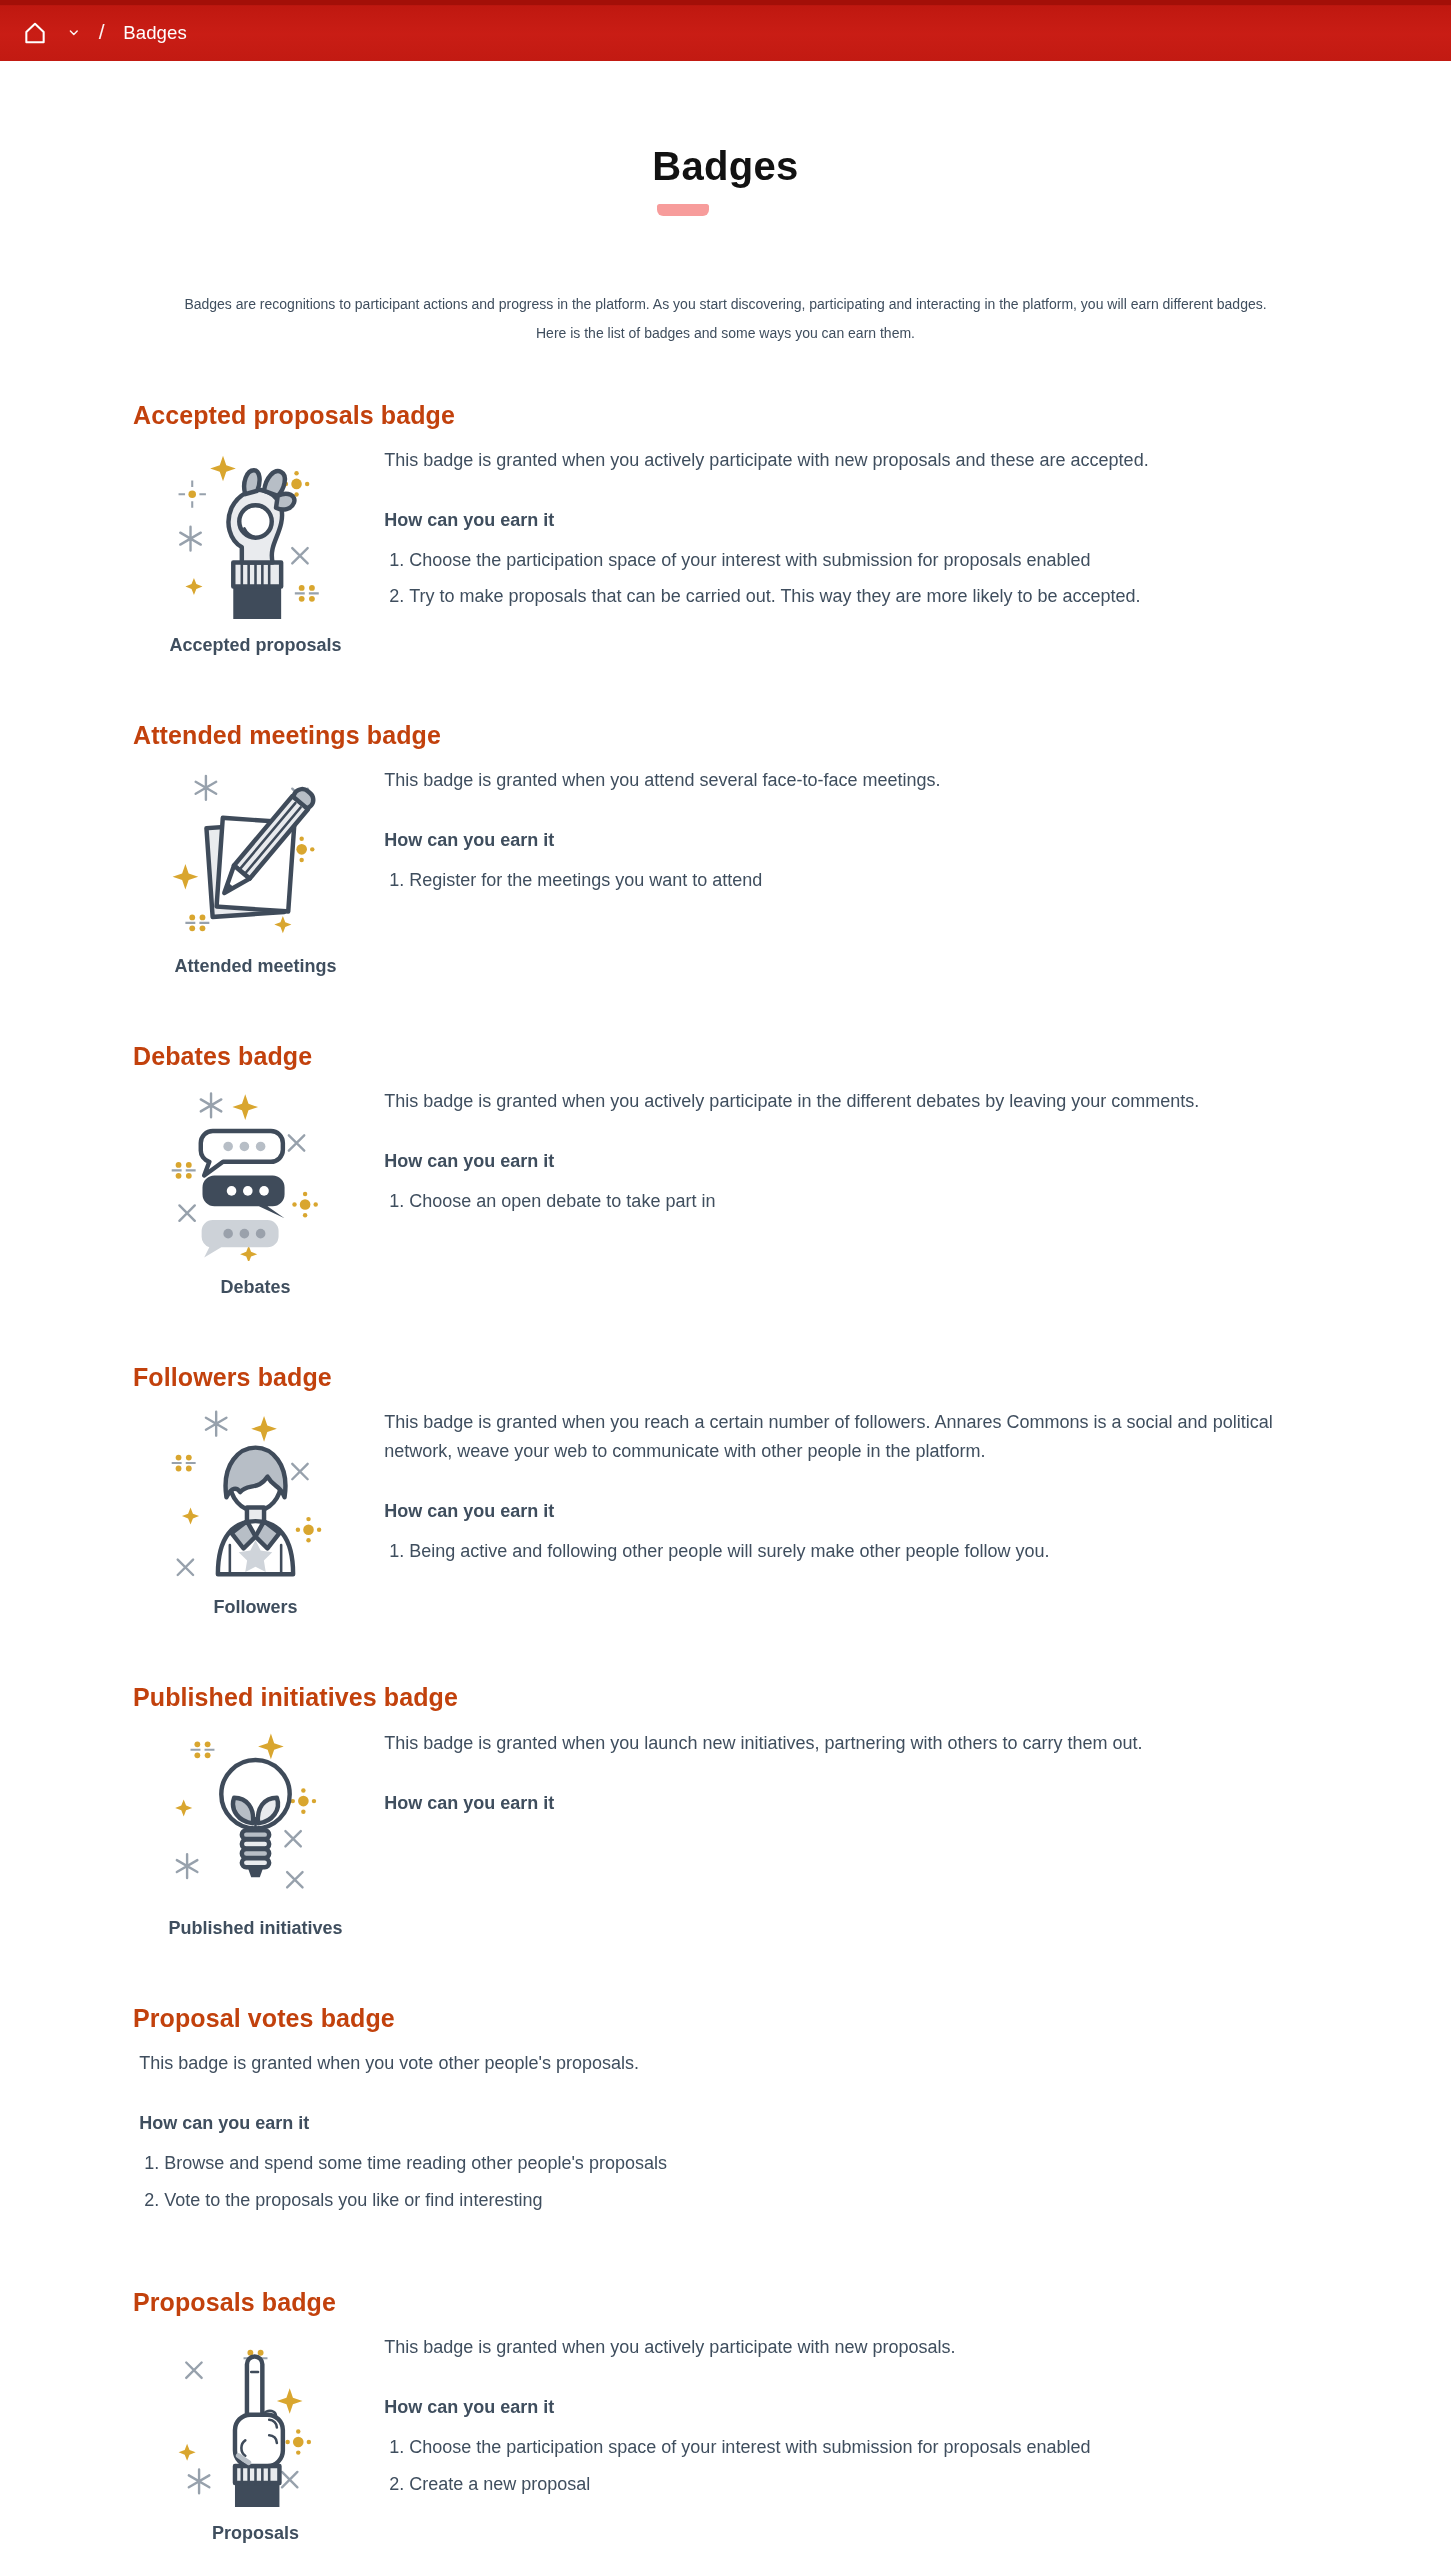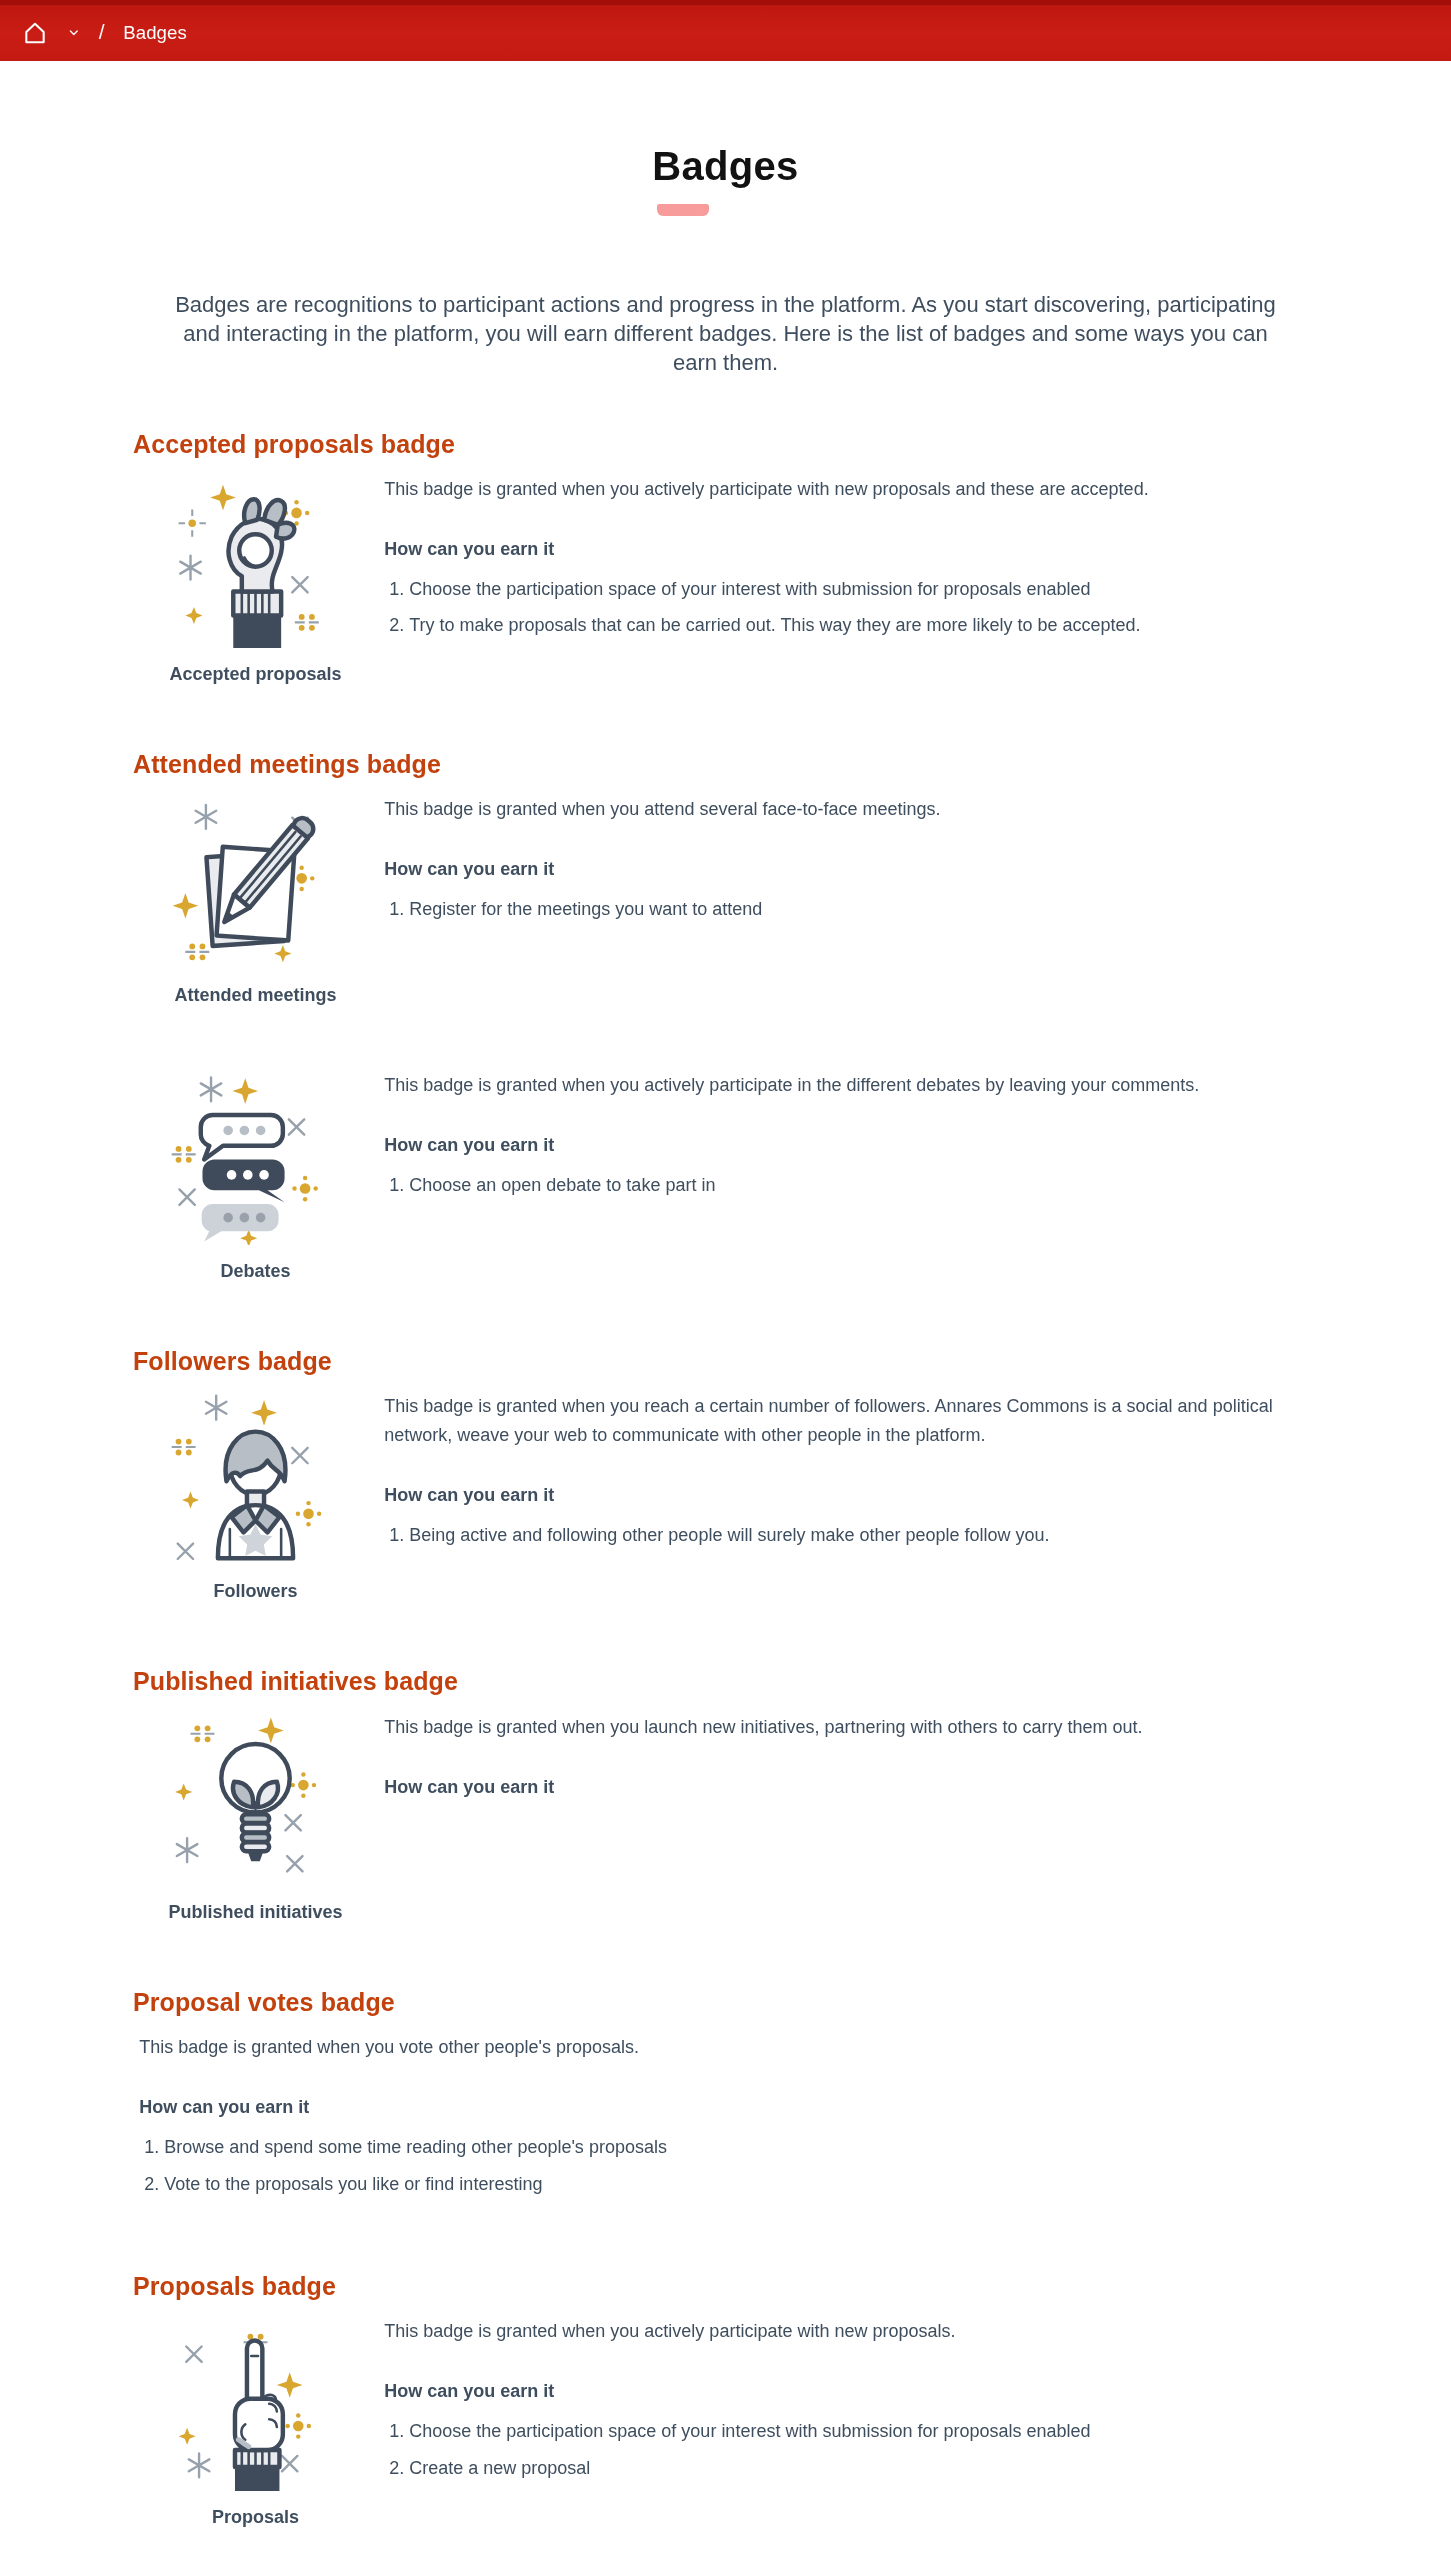--- a/index.html
+++ b/index.html
@@ -23,21 +23,21 @@
   .page-head{text-align:center;margin-top:55px;}
   .title-text{
     position:relative;display:inline-block;font-size:40px;line-height:1.15;
     font-weight:bold;color:#121212;letter-spacing:0.3px;
   }
   .title-text::after{
     content:"";position:absolute;left:5px;bottom:-27px;width:52px;height:11.8px;
     background:#f79c9b;border-radius:2.5px 2.5px 6.2px 6.2px;
   }
   .intro{
-    width:1110px;margin:74px auto 0;line-height:29px;font-size:22px;color:#3f4e5e;
+    width:1110px;margin:74px auto 0;line-height:29px;font-size:14px;color:#3f4e5e;
     text-align:center;
   }
 
   
   .content{width:1185px;margin:52px auto 0;}
   .badge-section{margin-bottom:64px;}
   .badge-section h2{
     margin:0 0 15px 0;font-size:25px;line-height:1.2;font-weight:bold;color:#c2410c;
     letter-spacing:0.1px;
   }
@@ -190,20 +190,21 @@
         <p class="badge-desc">This badge is granted when you attend several face-to-face meetings.</p>
         <p class="howto">How can you earn it</p>
         <ol class="steps">
           <li>Register for the meetings you want to attend</li>
         </ol>
       </div>
     </div>
   </section>
 
   <section class="badge-section">
+    <h2>Debates badge</h2>
     <div class="badge-row">
       <figure class="badge-figure">
         <svg class="badge-art" viewBox="0 0 100 100">
           <use href="#sp-ast" transform="translate(24,9)"></use>
           <use href="#sp-star" transform="translate(44,10)"></use>
           <use href="#sp-x" transform="translate(74,31)"></use>
           <use href="#sp-dots" transform="translate(8,47)"></use>
           <use href="#sp-burst" transform="translate(79,67)"></use>
           <use href="#sp-x" transform="translate(10,72)"></use>
           <use href="#sp-star-sm" transform="translate(46,96)"></use>

